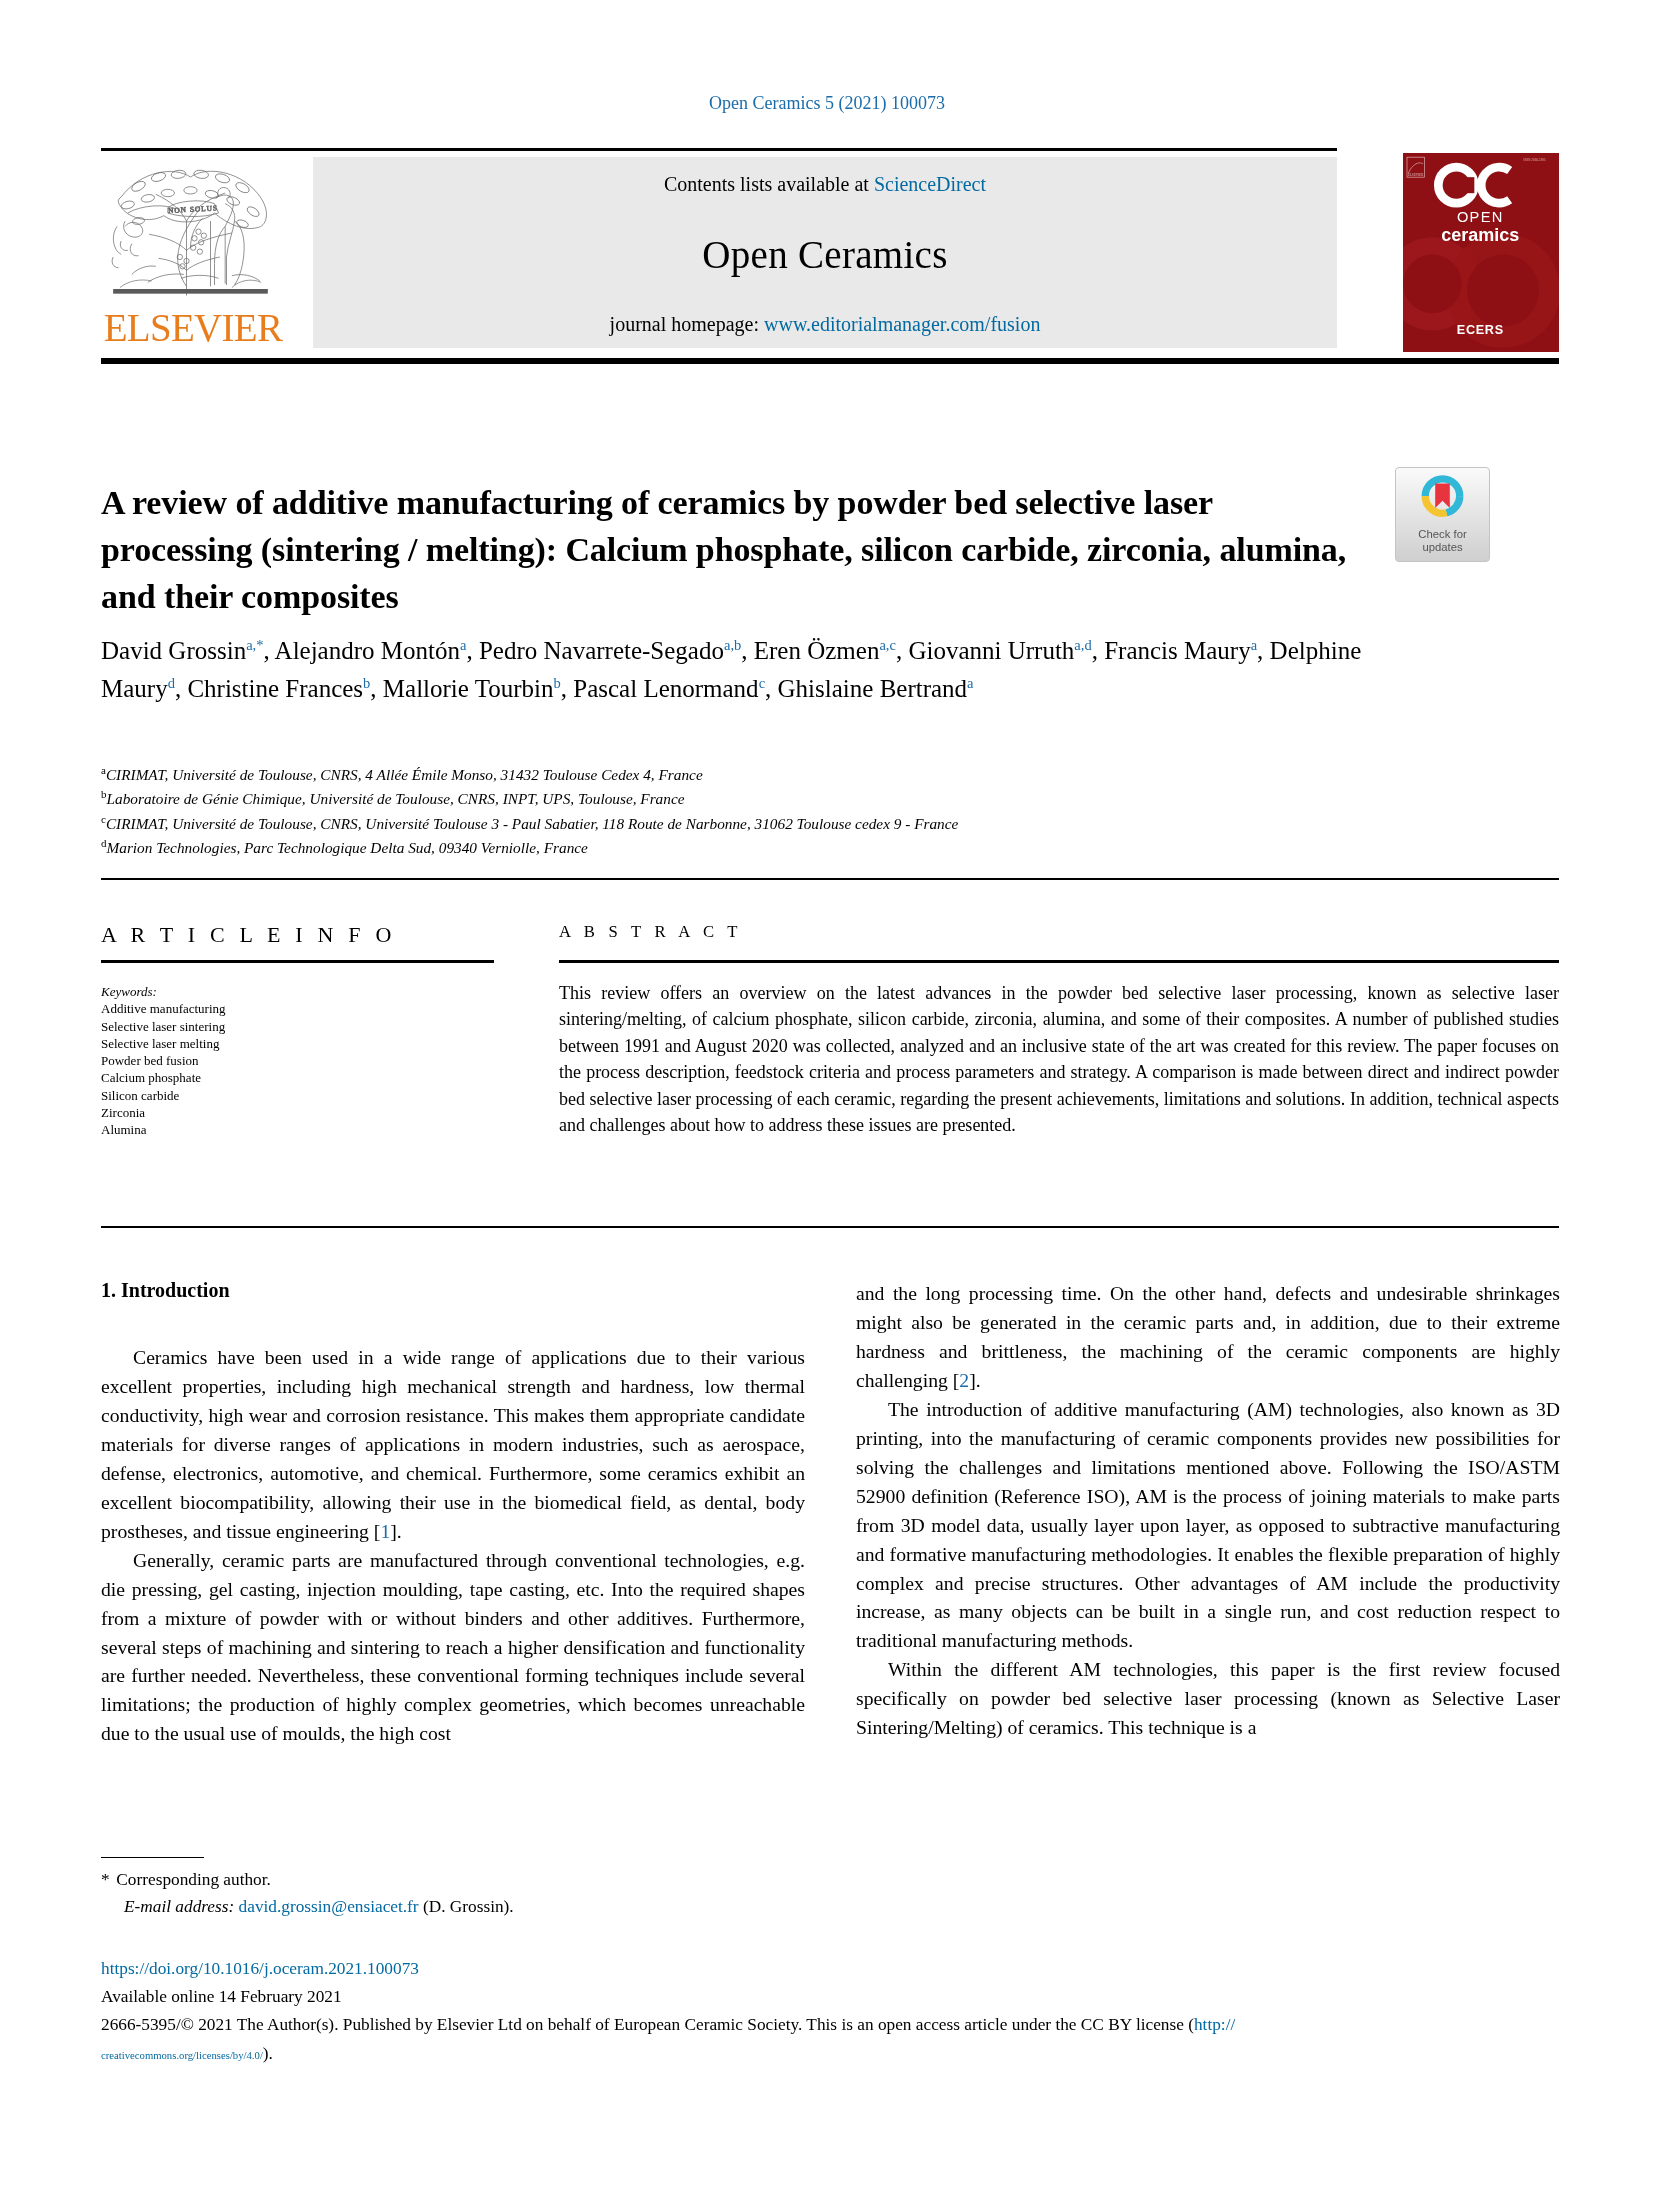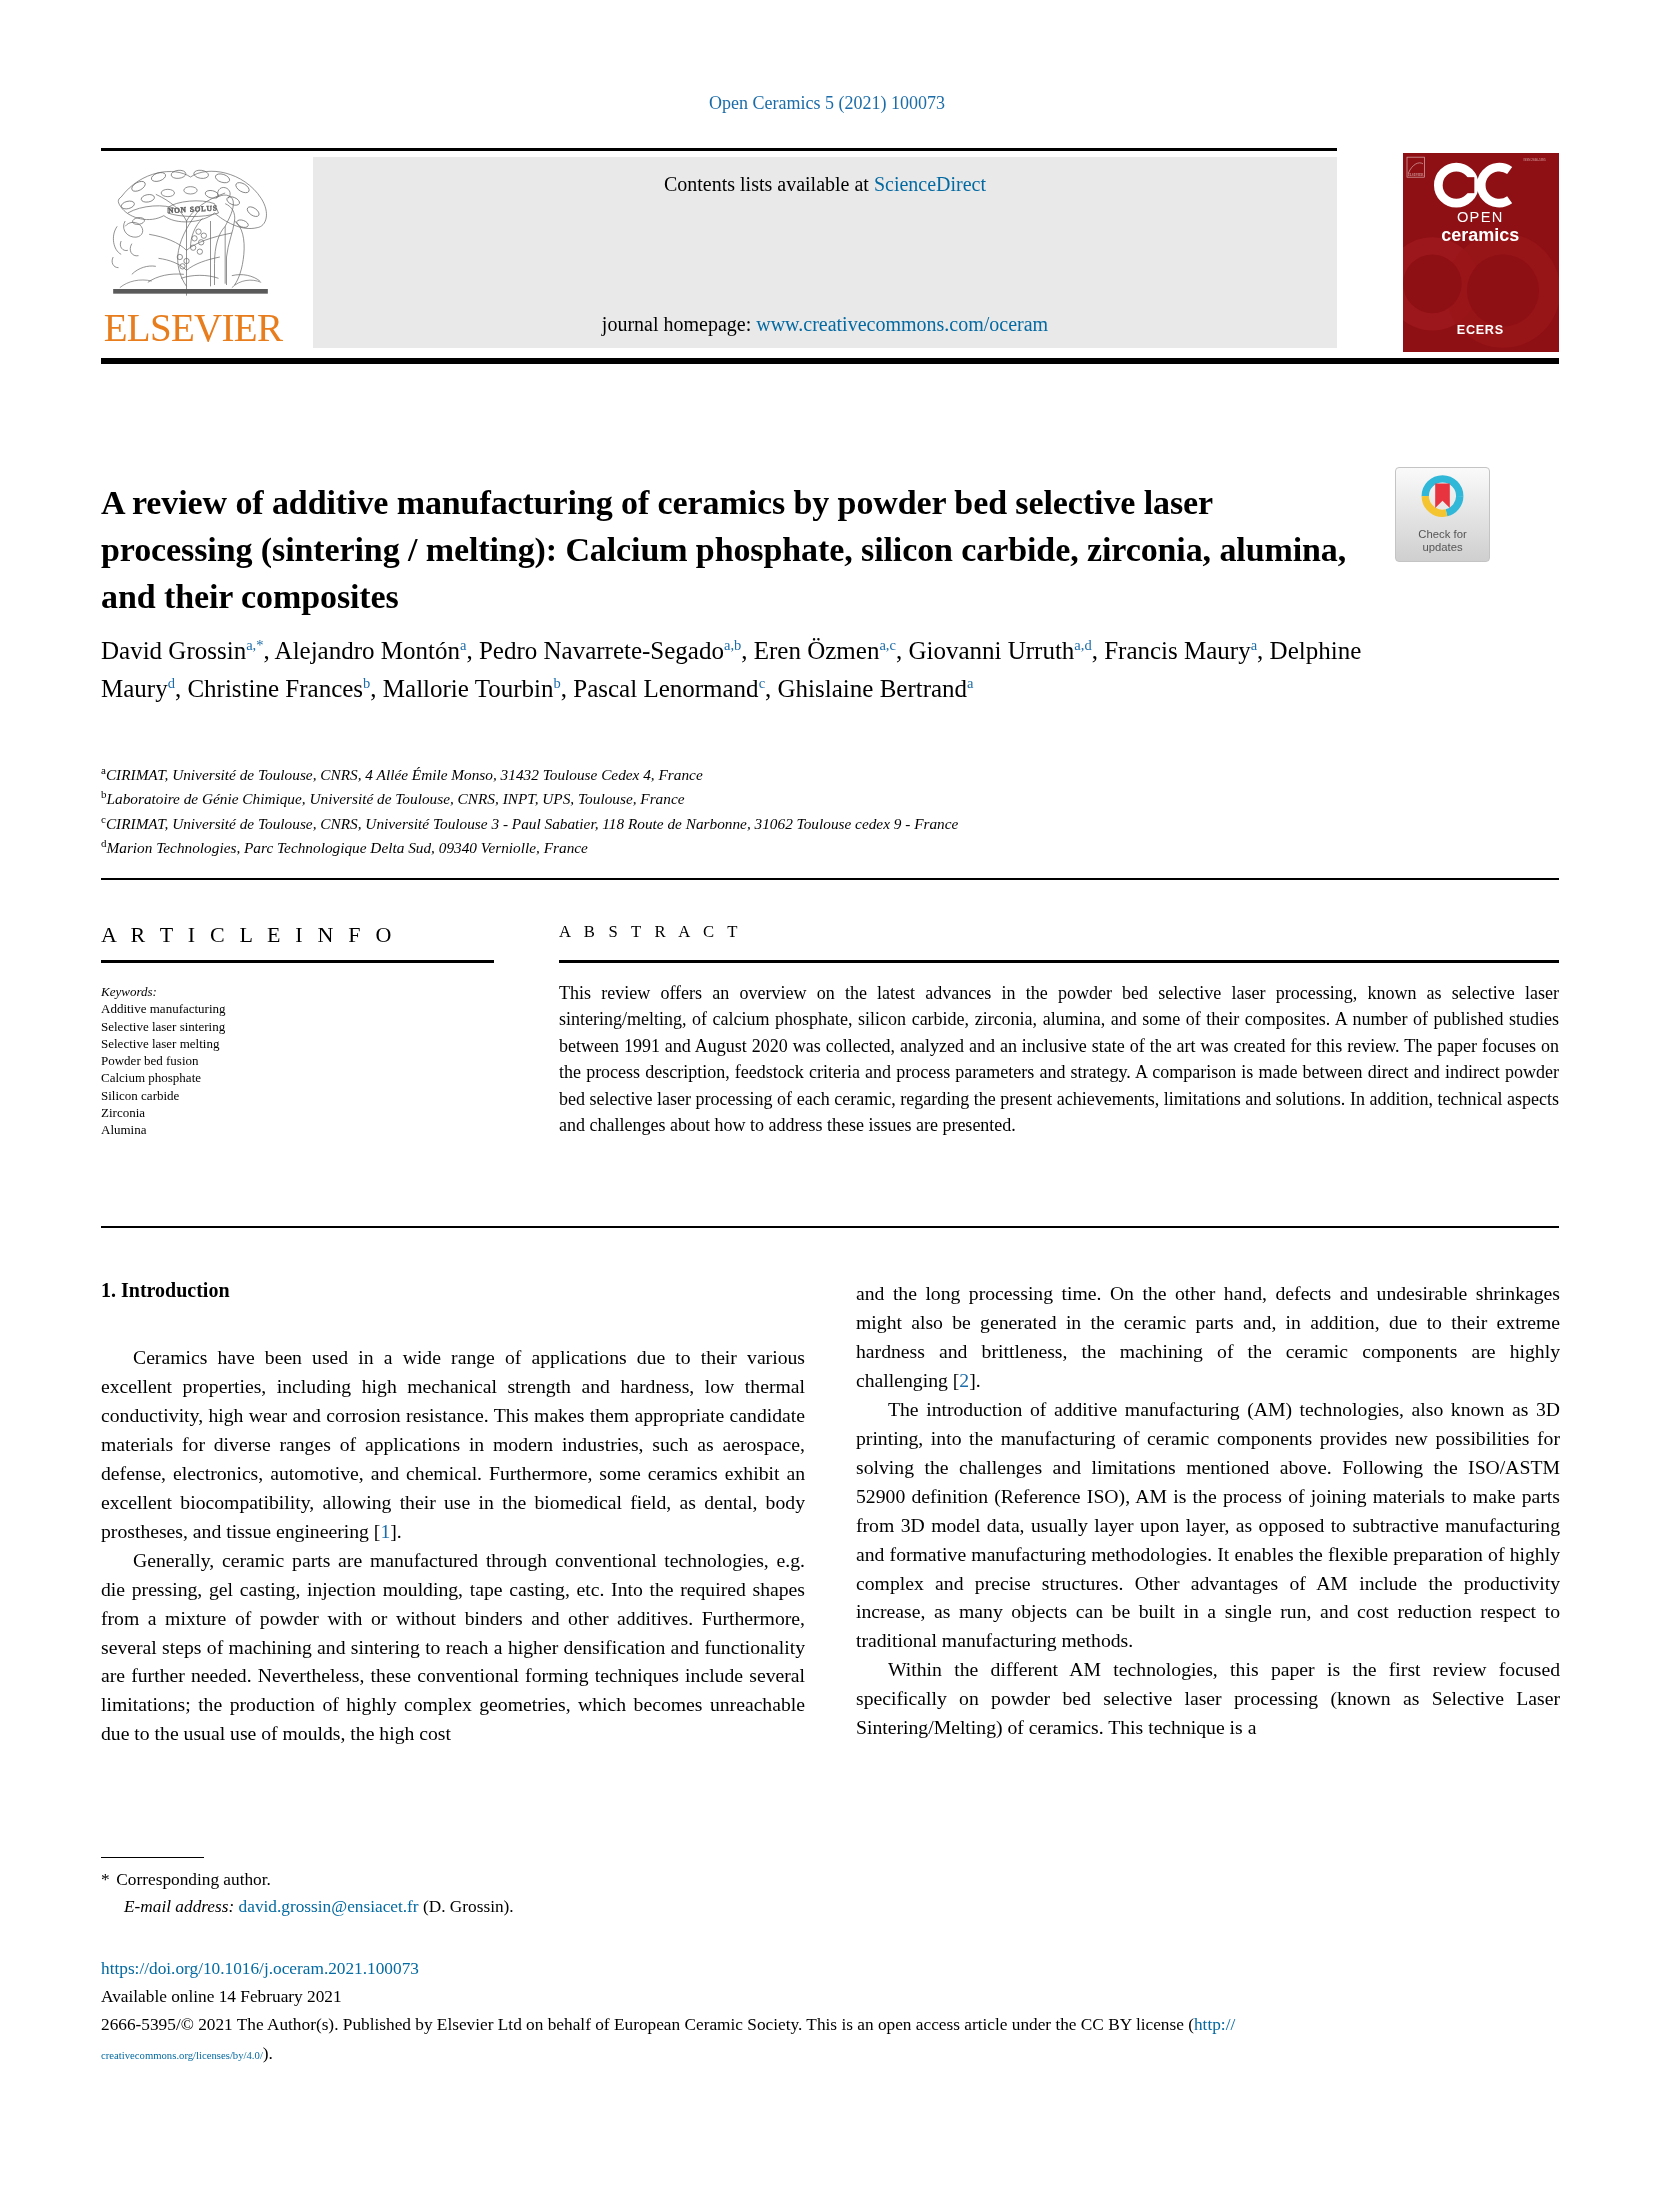--- a/index.html
+++ b/index.html
@@ -204,22 +204,23 @@
             <path d="M196 196 C208 184 226 182 240 188"></path>
           </g>
         </svg>
         <div class="els-word">ELSEVIER</div>
       </div>
 
       <div class="grey-box">
         <div class="gb-line1">
           <span>Contents lists available at </span><span class="lnk">ScienceDirect</span>
         </div>
+        <div class="gb-title">Open Ceramics</div>
         <div class="gb-line3">
-          <span>journal homepage: </span><span class="lnk">www.creativecommons.com/oceram</span>
+          <span>journal homepage: </span><span class="lnk">www.editorialmanager.com/fusion</span>
         </div>
       </div>
 
       <div class="cover">
         <svg viewBox="0 0 234 298" width="156" height="199">
           <rect x="0" y="0" width="234" height="298" fill="#8e1014"></rect>
           <circle cx="44" cy="196" r="70" fill="#a01a1d" opacity=".75"></circle>
           <circle cx="150" cy="206" r="86" fill="#9a1518" opacity=".8"></circle>
           <circle cx="44" cy="196" r="44" fill="#8e1014"></circle>
           <circle cx="150" cy="206" r="54" fill="#8e1014"></circle>

